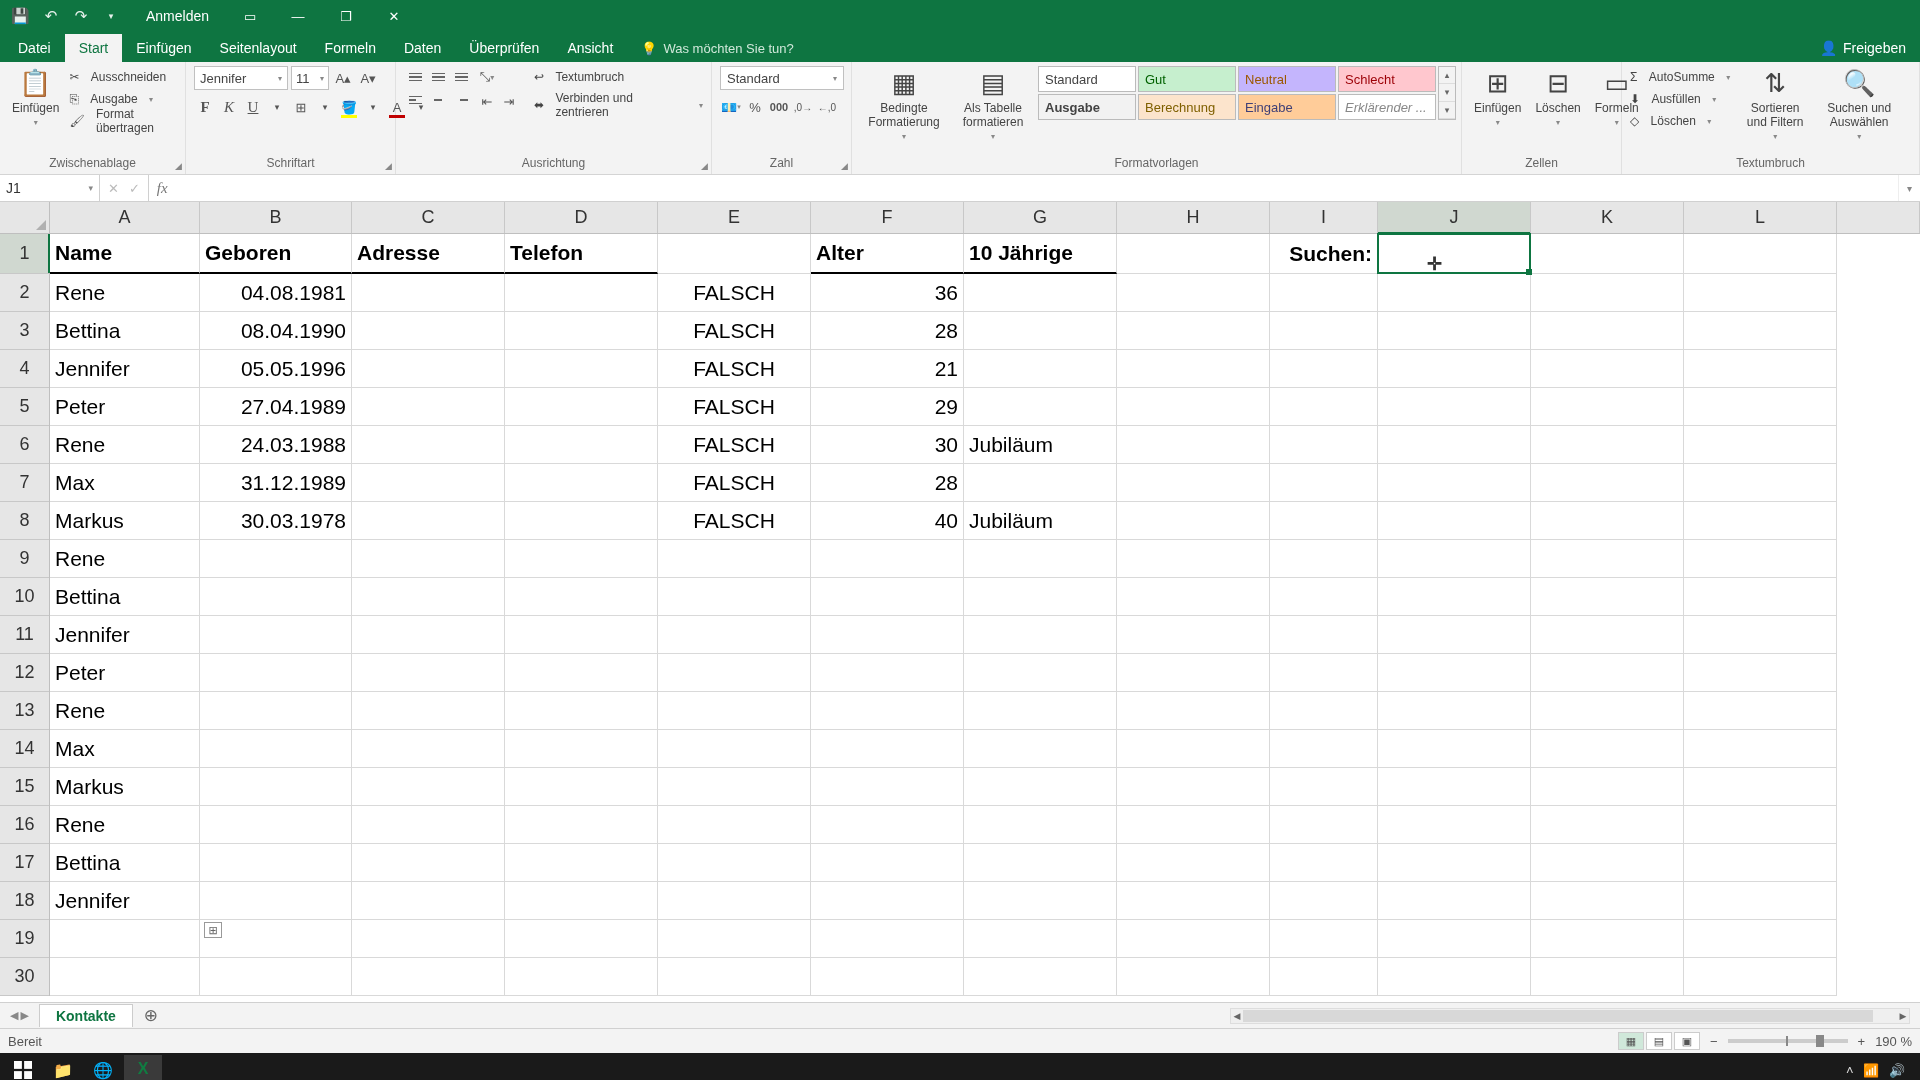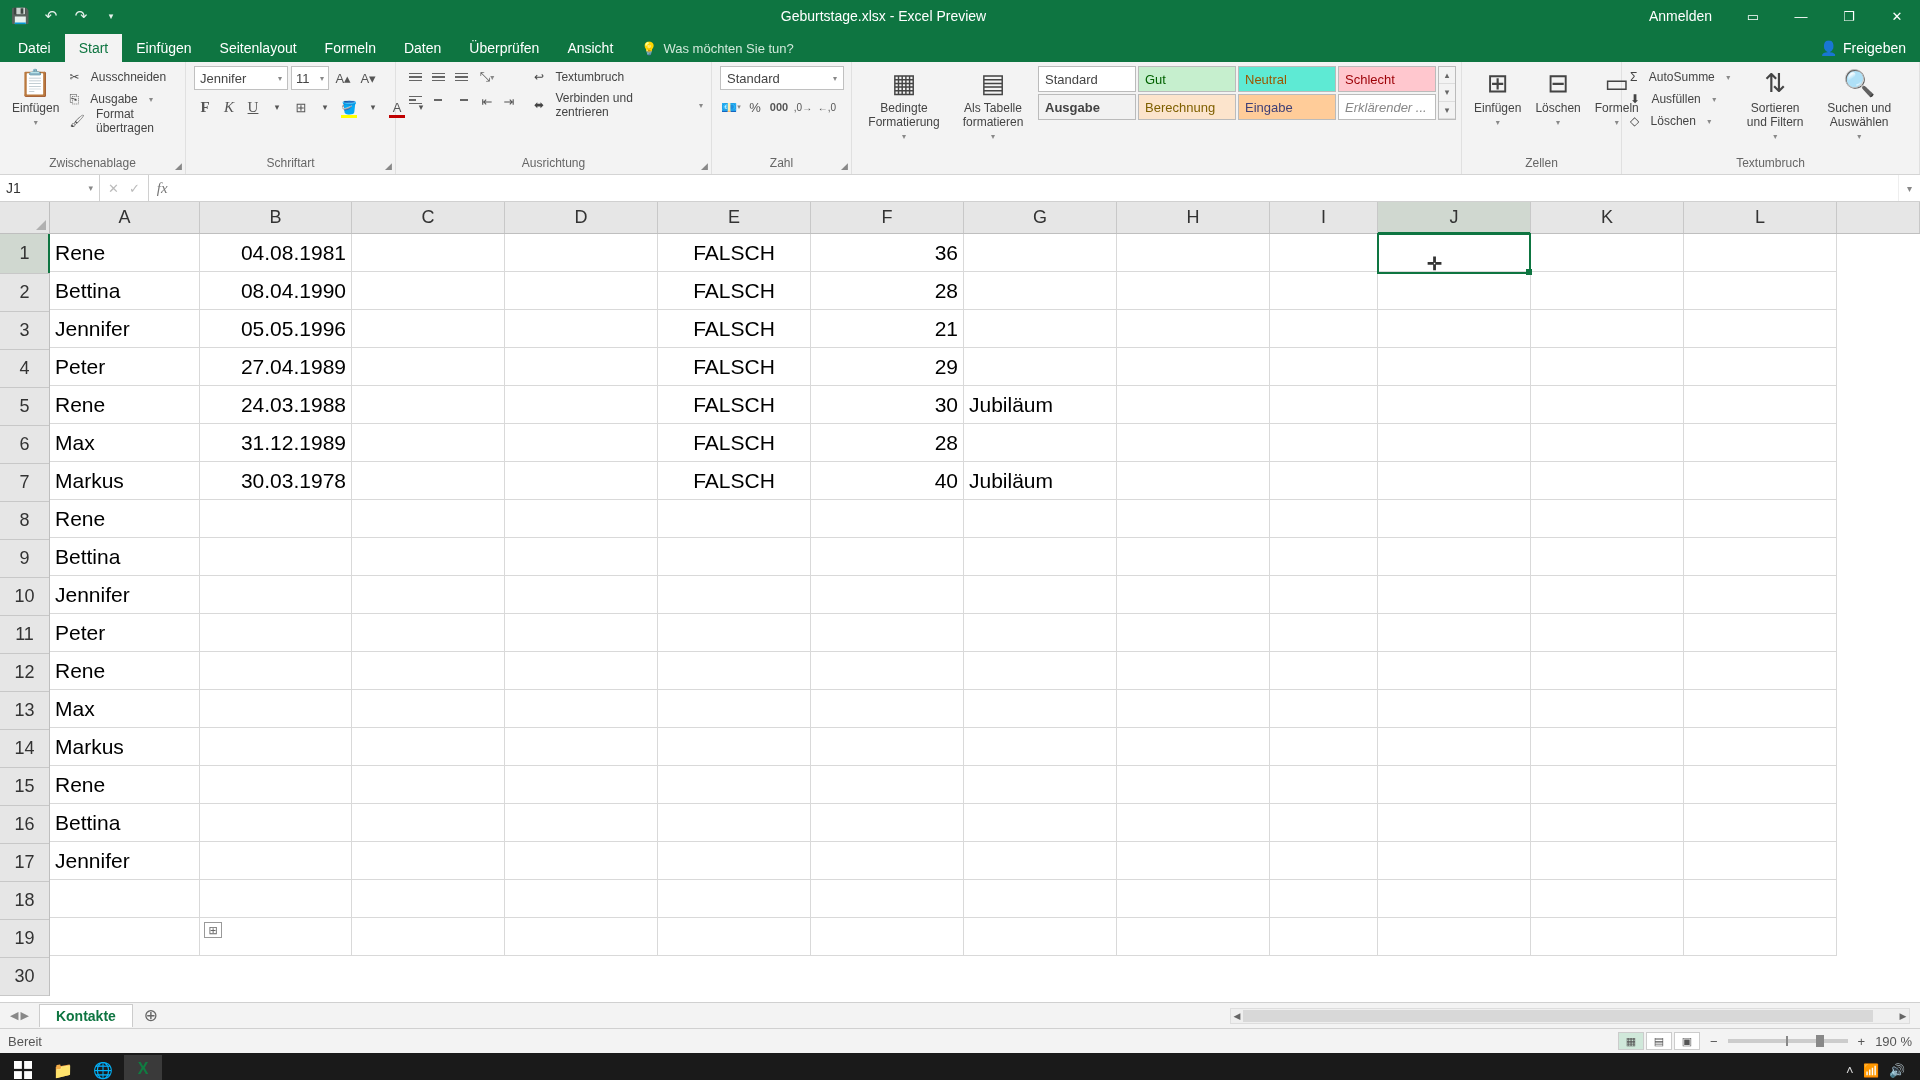--- a/index.html
+++ b/index.html
@@ -46,21 +46,21 @@
 .align-grid { display: grid; grid-template-columns: repeat(3, 22px); grid-template-rows: repeat(2, 22px); gap: 1px; }
 .align-btn { display: flex; align-items: center; justify-content: center; border: 1px solid transparent; }
 .align-lines { width: 13px; display: flex; flex-direction: column; gap: 2px; }
 .align-lines div { height: 1.5px; background: #666; }
 
 .num-select { width: 124px; height: 24px; border: 1px solid #c0c0c0; background: #fff; font-size: 13px; padding: 0 6px; display: flex; align-items: center; justify-content: space-between; }
 
 .style-box { width: 98px; height: 26px; border: 1px solid #bbb; font-size: 13px; padding: 2px 6px; display: flex; align-items: center; }
 .style-standard { background: #fff; }
 .style-gut { background: #c6efce; color: #006100; }
-.style-neutral { background: #5eead4; color: #9c5700; }
+.style-neutral { background: #c4b5fd; color: #9c5700; }
 .style-schlecht { background: #ffc7ce; color: #9c0006; }
 .style-ausgabe { background: #f2f2f2; font-weight: bold; }
 .style-berechnung { background: #fce4cc; color: #7f6000; }
 .style-eingabe { background: #ffcc99; color: #3f3f76; }
 .style-erkl { background: #fff; font-style: italic; color: #888; }
 .style-scroll { width: 18px; display: flex; flex-direction: column; border: 1px solid #bbb; }
 .style-scroll div { flex: 1; display: flex; align-items: center; justify-content: center; font-size: 9px; color: #666; border-bottom: 1px solid #ddd; }
 
 
 .formula-row { height: 27px; border-bottom: 1px solid #d0d0d0; display: flex; align-items: stretch; background: #fff; }
@@ -133,21 +133,20 @@
 </head>
 <body>
 
 <div class="titlebar">
   <div class="qat">
     <div class="qat-btn">💾</div>
     <div class="qat-btn">↶</div>
     <div class="qat-btn">↷</div>
     <div class="qat-btn" style="font-size:9px;">▾</div>
   </div>
-  <div class="title">Geburtstage.xlsx - Excel Preview</div>
   <div class="right">
     <div class="signin">Anmelden</div>
     <div class="win-btn">▭</div>
     <div class="win-btn">—</div>
     <div class="win-btn">❐</div>
     <div class="win-btn">✕</div>
   </div>
 </div>
 
 <div class="tabs">
@@ -333,20 +332,21 @@
           <div class="style-box style-schlecht">Schlecht</div>
           <div class="style-box style-erkl">Erklärender ...</div>
         </div>
         <div class="style-scroll">
           <div>▴</div>
           <div>▾</div>
           <div>▾</div>
         </div>
       </div>
     </div>
+    <div class="group-label">Formatvorlagen</div>
   </div>
 
   <div class="group" style="width:160px;">
     <div class="group-content">
       <div class="big-btn">
           <div class="icon">⊞</div>
           <div>Einfügen</div>
           <div class="dd-arrow">▾</div>
         </div>
       <div class="big-btn">
@@ -432,20 +432,34 @@
       <div class="row-h">13</div>
       <div class="row-h">14</div>
       <div class="row-h">15</div>
       <div class="row-h">16</div>
       <div class="row-h">17</div>
       <div class="row-h">18</div>
       <div class="row-h">19</div>
       <div class="row-h">30</div>
     </div>
   <div class="cells" id="cells">
+      <div class="row header-row">
+        <div class="cell hdr" style="width: 150px;">Name</div>
+        <div class="cell hdr" style="width: 152px;">Geboren</div>
+        <div class="cell hdr" style="width: 153px;">Adresse</div>
+        <div class="cell hdr" style="width: 153px;">Telefon</div>
+        <div class="cell " style="width: 153px;"></div>
+        <div class="cell hdr" style="width: 153px;">Alter</div>
+        <div class="cell hdr" style="width: 153px;">10 Jährige</div>
+        <div class="cell " style="width: 153px;"></div>
+        <div class="cell highlight-search" style="width: 108px;">Suchen:</div>
+        <div class="cell " style="width: 153px;"></div>
+        <div class="cell " style="width: 153px;"></div>
+        <div class="cell " style="width: 153px;"></div>
+      </div>
       <div class="row">
         <div class="cell " style="width: 150px;">Rene</div>
         <div class="cell r" style="width: 152px;">04.08.1981</div>
         <div class="cell " style="width: 153px;"></div>
         <div class="cell " style="width: 153px;"></div>
         <div class="cell c" style="width: 153px;">FALSCH</div>
         <div class="cell r" style="width: 153px;">36</div>
         <div class="cell " style="width: 153px;"></div>
         <div class="cell " style="width: 153px;"></div>
         <div class="cell " style="width: 108px;"></div>

